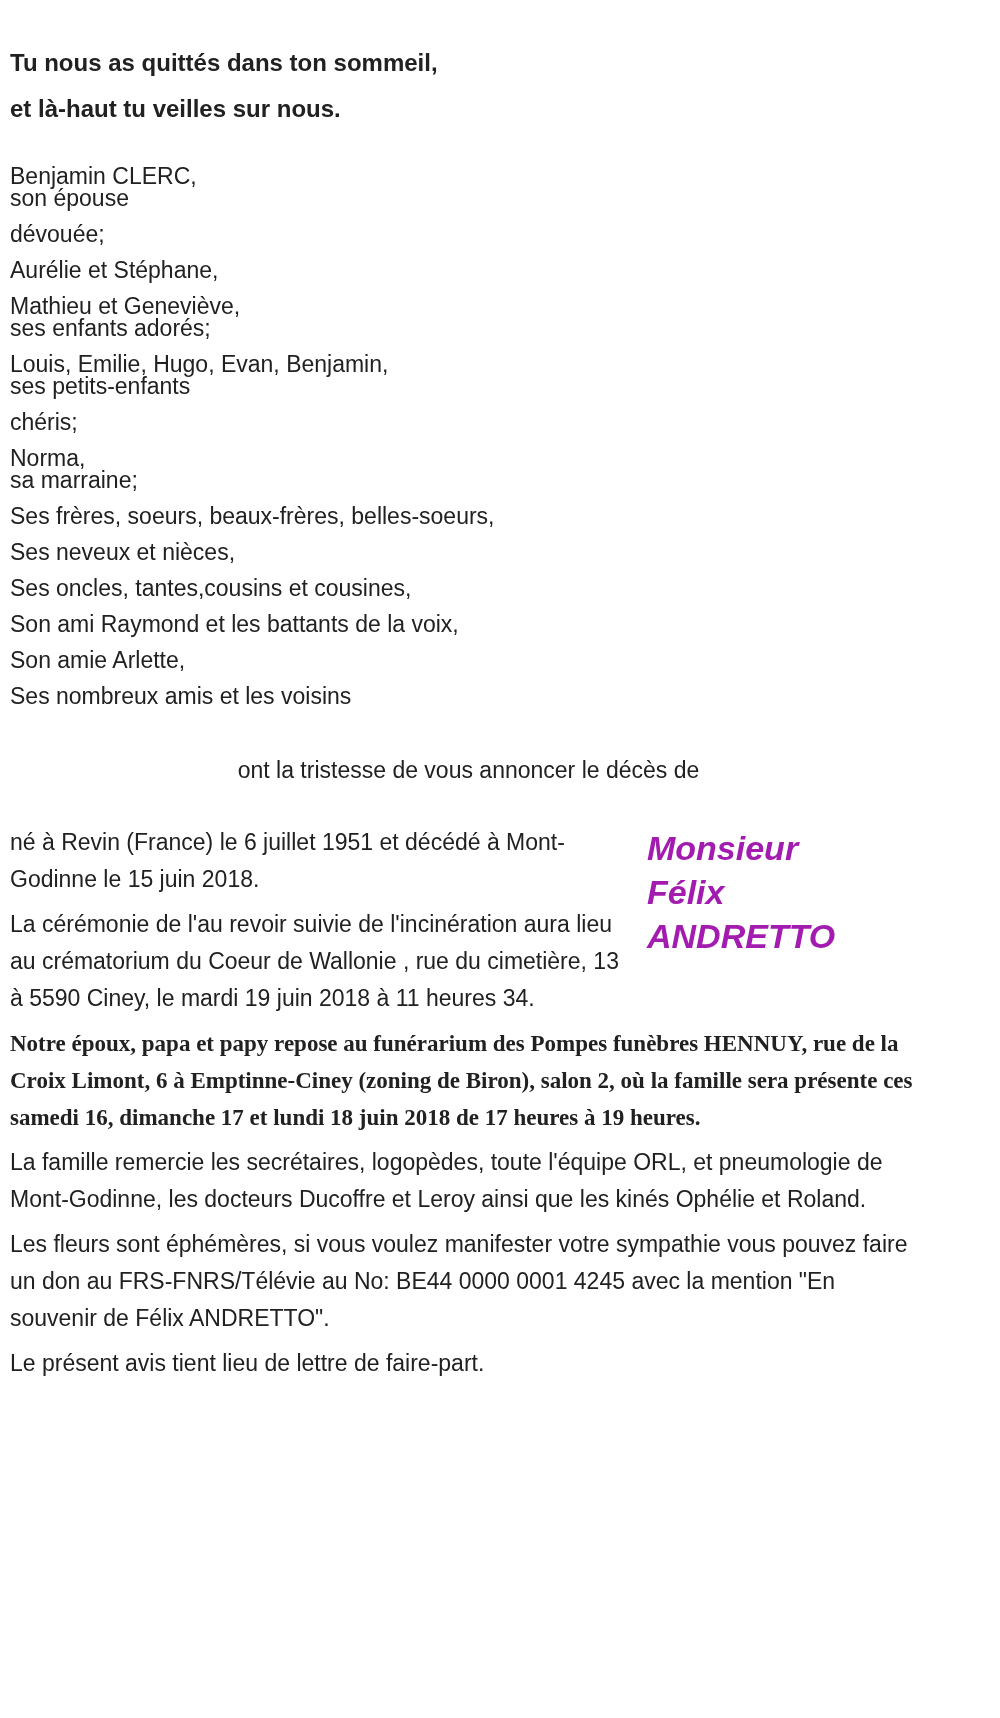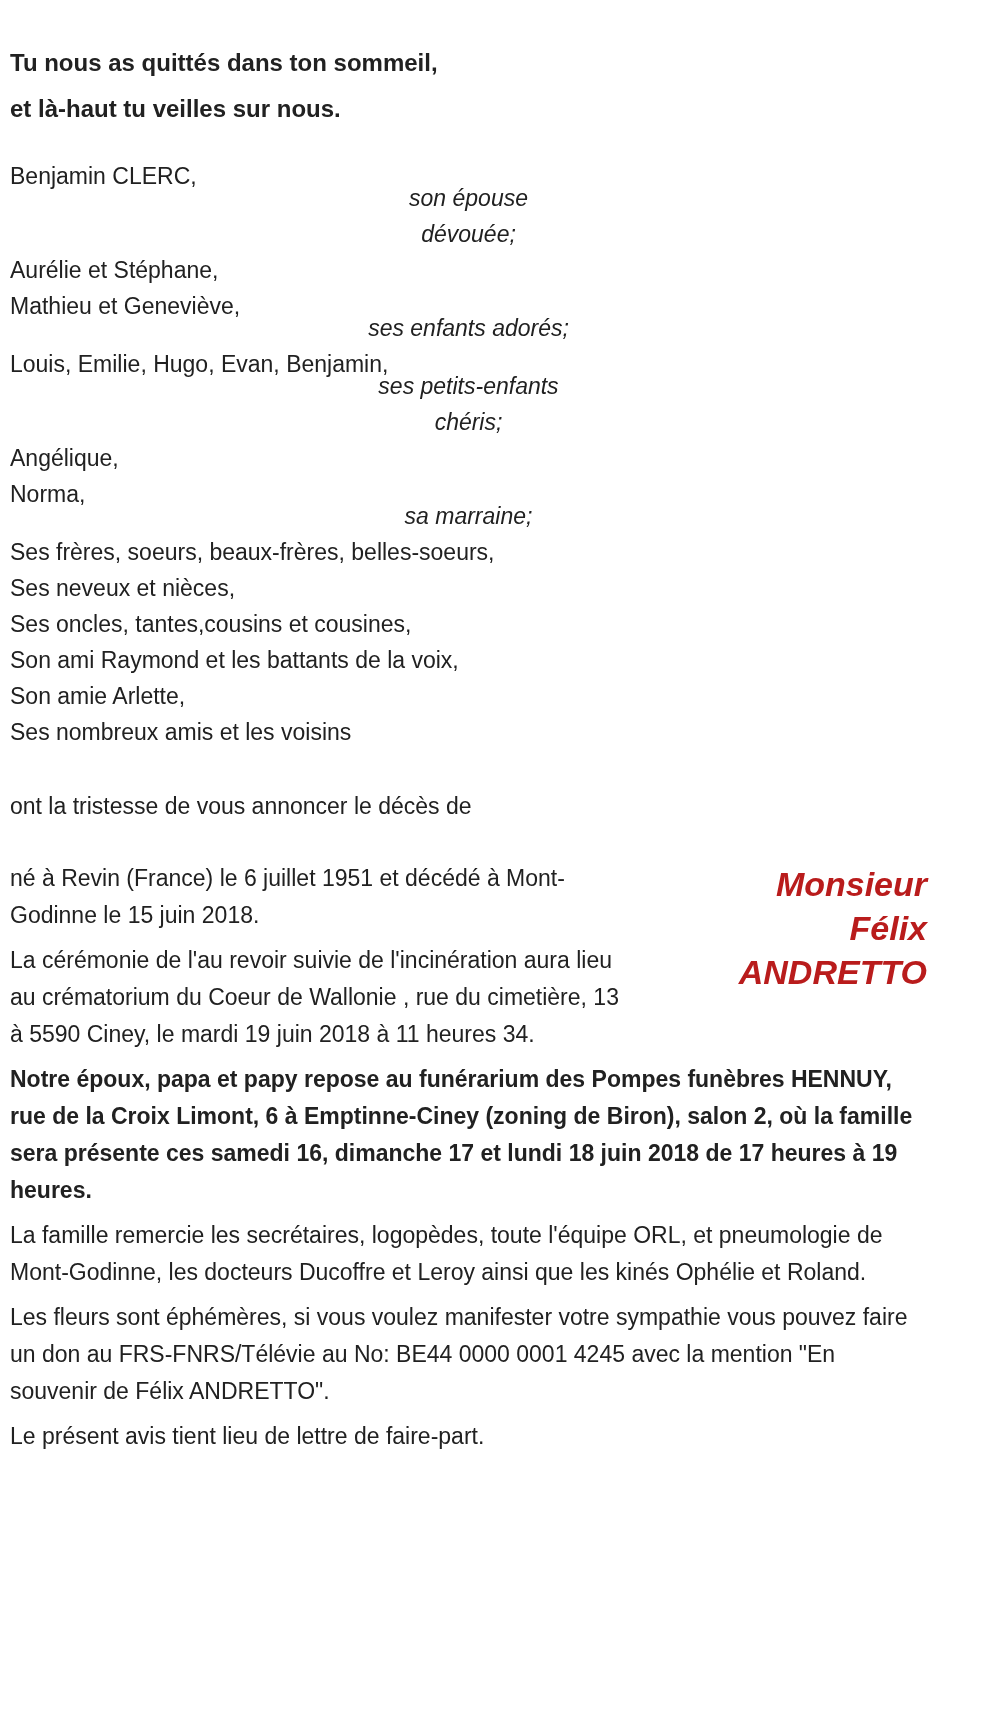--- a/index.html
+++ b/index.html
@@ -20,44 +20,43 @@
   }
   .epitaph {
     font-weight: 700;
     font-size: 24px;
     line-height: 46px;
     margin-bottom: 26px;
   }
   .family-group .name-line { text-align: left; }
   .relations {
     margin-top: -14px;
-    text-align: center;
-    font-style: italic;
+    text-align: left;
   }
   .relatives-list { margin-top: 0; }
   .announcement {
     margin-top: 38px;
+    text-align: center;
   }
   .decease-section { margin-top: 36px; }
   .deceased-name {
     float: right;
     width: 280px;
     margin: 2px 0 16px 10px;
-    text-align: right;
     font-style: italic;
     font-weight: 700;
     font-size: 34px;
     line-height: 44px;
-    color: #b91c1c;
+    color: #a21caf;
   }
   .para {
     margin: 0 0 8px 0;
     line-height: 37px;
   }
-  .para.bold { font-weight: 700; }
+  .para.bold { font-weight: 700; font-family: Liberation Serif, serif; }
   .clear-float { clear: both; height: 0; }
 </style>
 </head>
 <body>
 
 <div class="page">
 
   <div class="epitaph">
     <div>Tu nous as quittés dans ton sommeil,</div>
     <div>et là-haut tu veilles sur nous.</div>
@@ -83,21 +82,20 @@
 
     <div class="family-group">
       <div class="name-line">Louis, Emilie, Hugo, Evan, Benjamin,</div>
       <div class="relations">
         <div class="relation-line">ses petits-enfants</div>
         <div class="relation-line">chéris;</div>
       </div>
     </div>
 
     <div class="family-group">
-      <div class="name-line">Angélique,</div>
     </div>
 
     <div class="family-group">
       <div class="name-line">Norma,</div>
       <div class="relations">
         <div class="relation-line">sa marraine;</div>
       </div>
     </div>
 
   </div>

